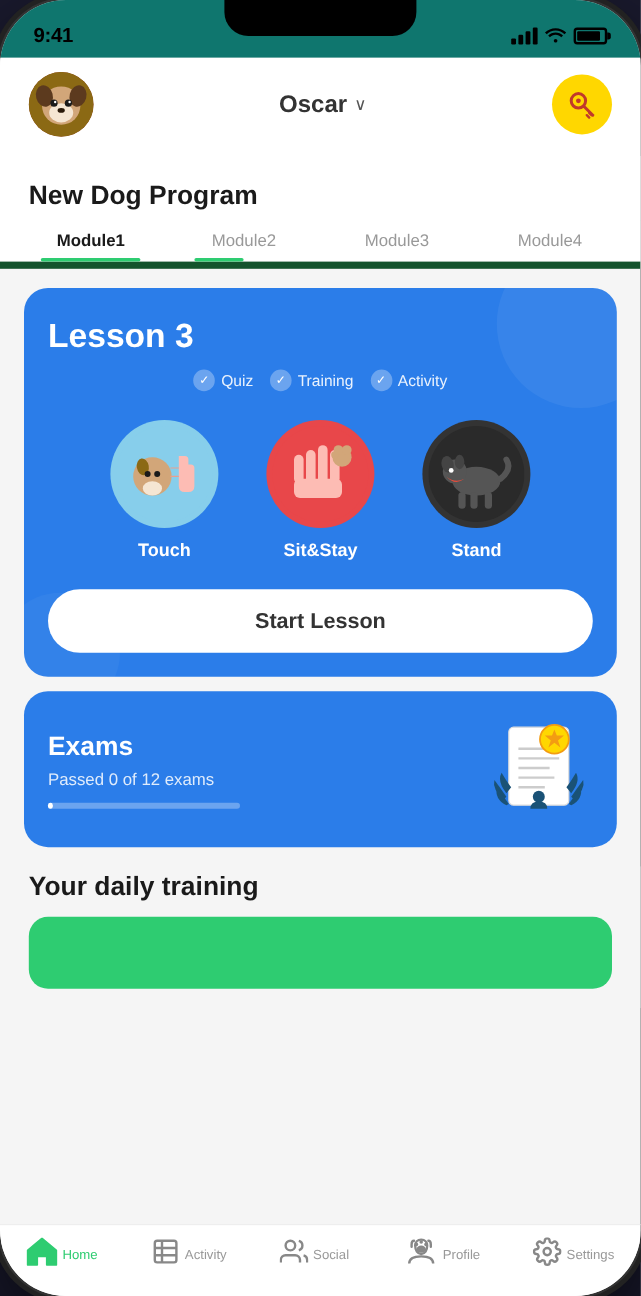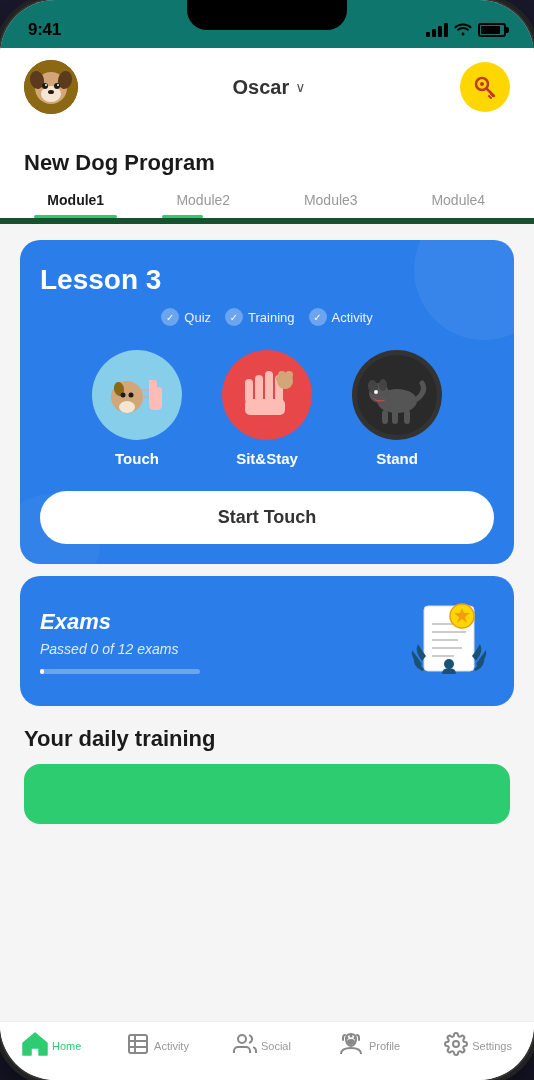--- a/index.html
+++ b/index.html
@@ -360,21 +360,20 @@
     .exams-card {
       margin: 0 20px 16px;
       background: #2b7de9;
       border-radius: 20px;
       padding: 20px;
       display: flex;
       justify-content: flex-start;
       align-items: center;
       position: relative;
       overflow: hidden;
-      font-style: italic;
     }
 
     .exams-content {
       flex: 1;
     }
 
     .exams-title {
       font-size: 22px;
       font-weight: 800;
       color: #fff;
@@ -634,21 +633,21 @@
                 <circle cx="19" cy="37" r="2" fill="#fff"></circle>
 
                 <path d="M15 42 Q22 48 30 44 Q22 50 15 42 Z" fill="#e74c3c"></path>
               </svg>
             </div>
             <span class="activity-label">Stand</span>
           </div>
         </div>
 
         
-        <button class="start-btn">Start Touch</button>
+        <button class="start-btn">Start Lesson</button>
       </div>
 
       <div class="exams-card">
         <div class="exams-content">
           <div class="exams-title">Exams</div>
           <div class="exams-subtitle">Passed 0 of 12 exams</div>
           <div class="exams-progress">
             <div class="exams-progress-fill"></div>
           </div>
         </div>

